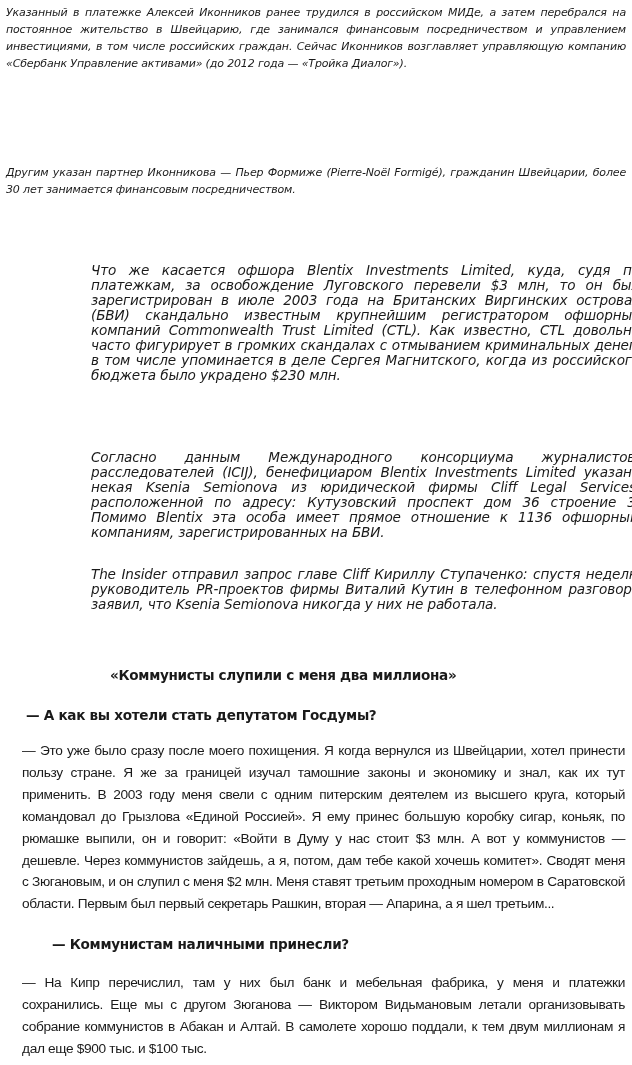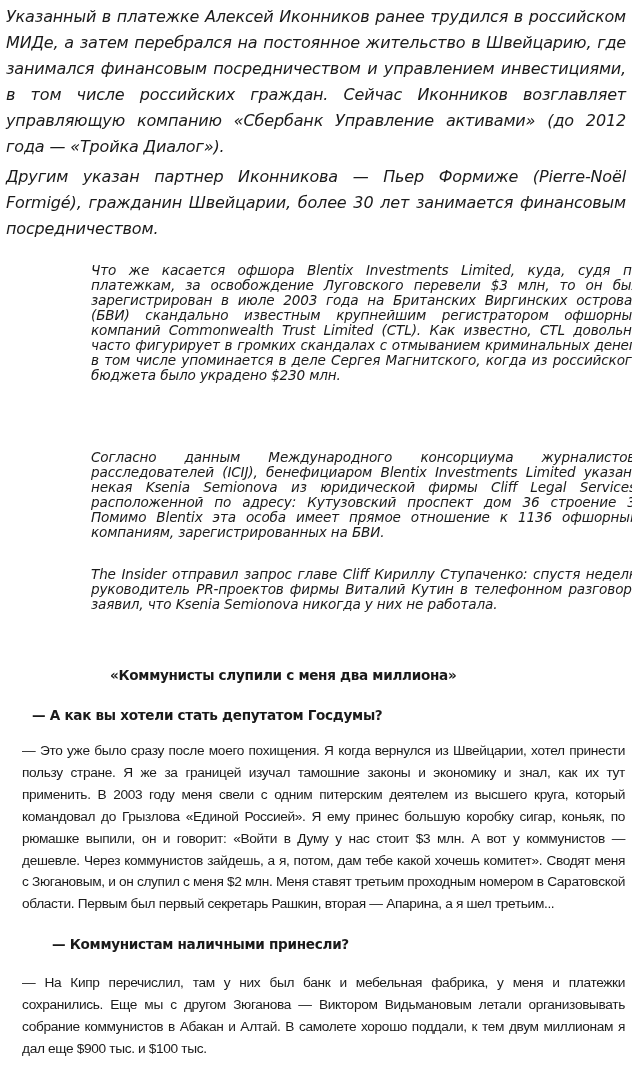--- a/index.html
+++ b/index.html
@@ -19,22 +19,22 @@
       position: absolute;
       left: 0;
       top: 0;
       width: 632px;
     }
     .p-lead {
       position: absolute;
       left: 6px;
       width: 620px;
       font-style: italic;
-      font-size: 16px;
-      line-height: 26px;
+      font-size: 11px;
+      line-height: 17px;
       text-align: justify;
       letter-spacing: -0.15px;
       margin: 0;
     }
     .quote {
       position: absolute;
       left: 79px;
       width: 549px;
       font-style: italic;
       font-size: 13.6px;
@@ -85,21 +85,21 @@
   <div>
     <p class="quote" style="top:251px;">Что же касается офшора Blentix Investments Limited, куда, судя по платежкам, за освобождение Луговского перевели $3 млн, то он был зарегистрирован в июле 2003 года на Британских Виргинских островах (БВИ) скандально известным крупнейшим регистратором офшорных компаний Commonwealth Trust Limited (CTL). Как известно, CTL довольно часто фигурирует в громких скандалах с отмыванием криминальных денег, в том числе упоминается в деле Сергея Магнитского, когда из российского бюджета было украдено $230 млн.</p>
 
     <p class="quote" style="top:438px;">Согласно данным Международного консорциума журналистов-расследователей (ICIJ), бенефициаром Blentix Investments Limited указана некая Ksenia Semionova из юридической фирмы Cliff Legal Services, расположенной по адресу: Кутузовский проспект дом 36 строение 3. Помимо Blentix эта особа имеет прямое отношение к 1136 офшорным компаниям, зарегистрированных на БВИ.</p>
 
     <p class="quote" style="top:555px;">The Insider отправил запрос главе Cliff Кириллу Ступаченко: спустя неделю руководитель PR-проектов фирмы Виталий Кутин в телефонном разговоре заявил, что Ksenia Semionova никогда у них не работала.</p>
   </div>
 
   <h3 class="subhead" style="top:665px;">«Коммунисты слупили с меня два миллиона»</h3>
 
-  <p class="question" style="top:705px; left:32px;">— А как вы хотели стать депутатом Госдумы?</p>
+  <p class="question" style="top:705px; left:26px;">— А как вы хотели стать депутатом Госдумы?</p>
 
   <p class="answer" style="top:740px;">— Это уже было сразу после моего похищения. Я когда вернулся из Швейцарии, хотел принести пользу стране. Я же за границей изучал тамошние законы и экономику и знал, как их тут применить. В 2003 году меня свели с одним питерским деятелем из высшего круга, который командовал до Грызлова «Единой Россией». Я ему принес большую коробку сигар, коньяк, по рюмашке выпили, он и говорит: «Войти в Думу у нас стоит $3 млн. А вот у коммунистов — дешевле. Через коммунистов зайдешь, а я, потом, дам тебе какой хочешь комитет». Сводят меня с Зюгановым, и он слупил с меня $2 млн. Меня ставят третьим проходным номером в Саратовской области. Первым был первый секретарь Рашкин, вторая — Апарина, а я шел третьим...</p>
 
   <p class="question" style="top:934px; left:12px;margin-left:40px;">— Коммунистам наличными принесли?</p>
 
   <p class="answer" style="top:972px;">— На Кипр перечислил, там у них был банк и мебельная фабрика, у меня и платежки сохранились. Еще мы с другом Зюганова — Виктором Видьмановым летали организовывать собрание коммунистов в Абакан и Алтай. В самолете хорошо поддали, к тем двум миллионам я дал еще $900 тыс. и $100 тыс.</p>
 
 </div>
 
 </body></html>

